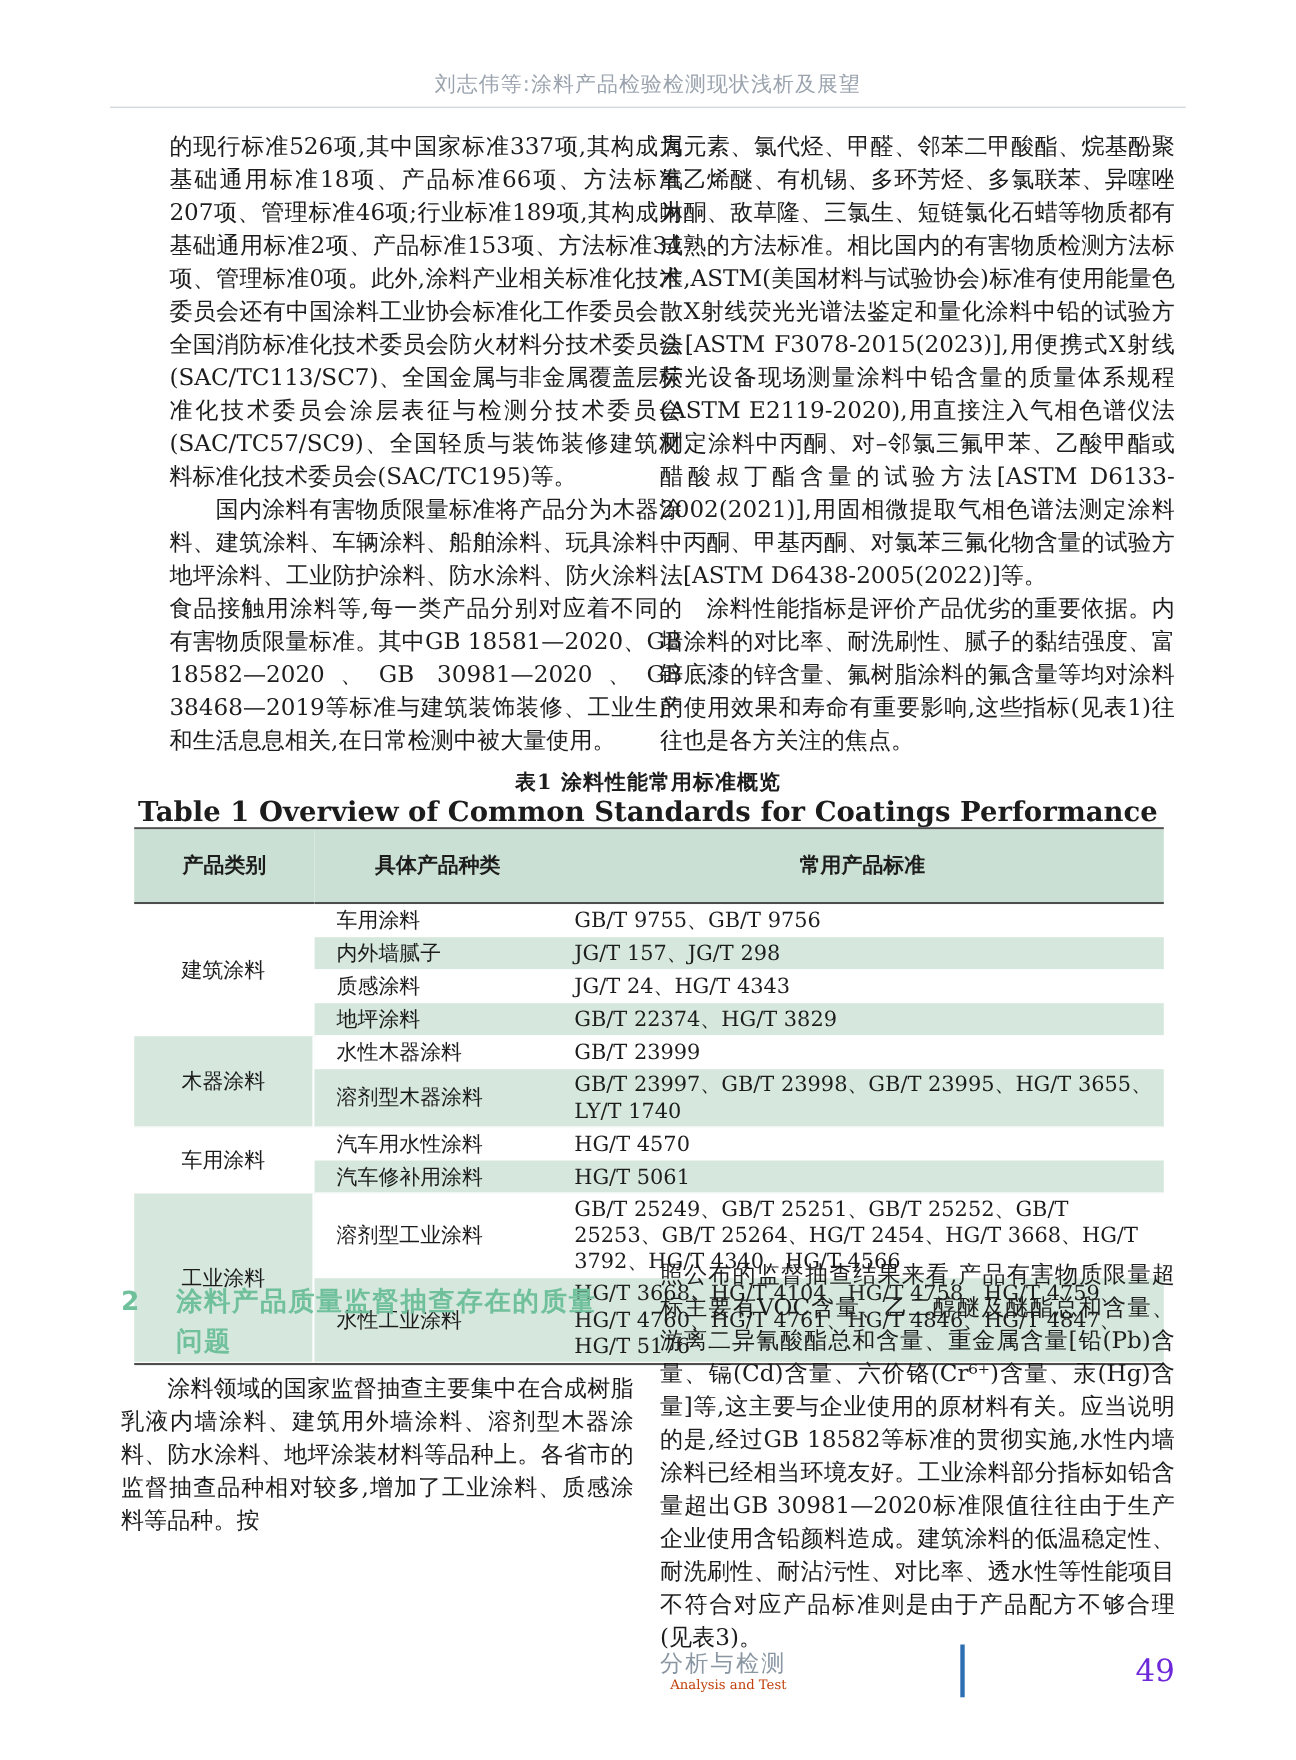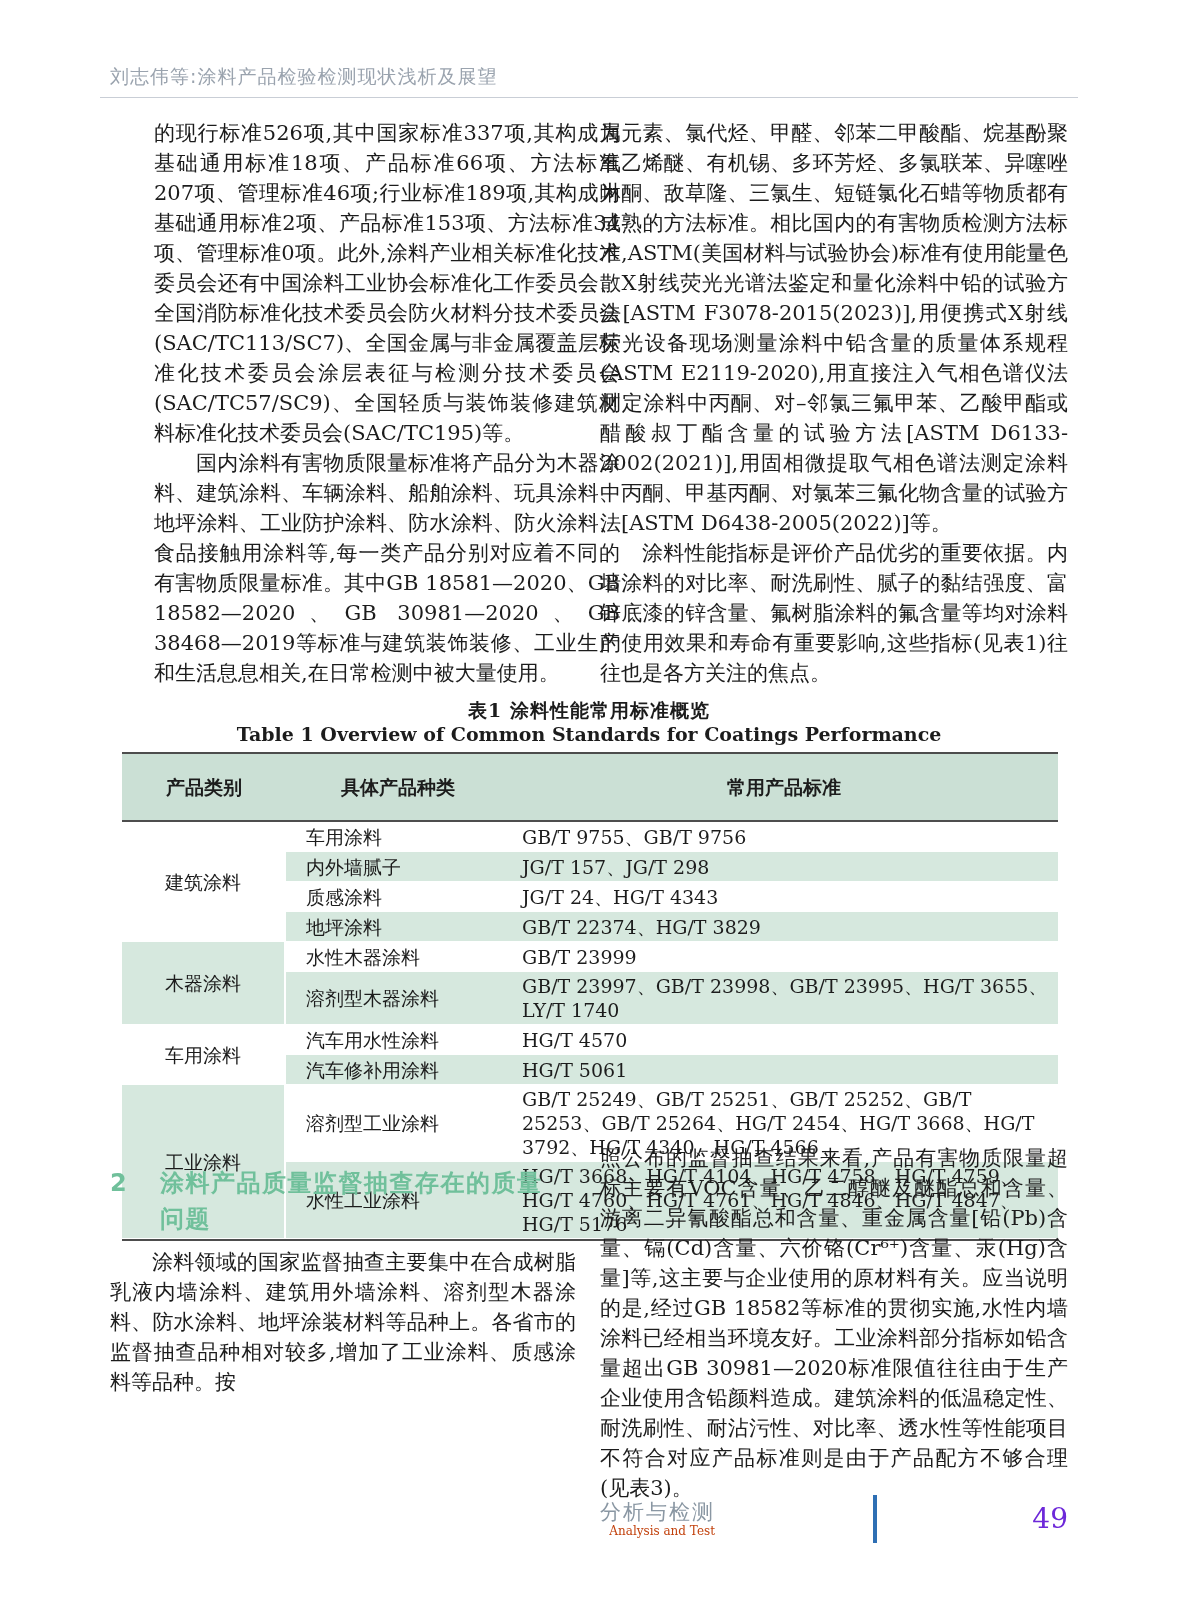--- a/index.html
+++ b/index.html
@@ -8,21 +8,21 @@
     width:1178px;height:1600px;
     background:#ffffff;
     margin:0 auto;
     font-family:"DejaVu Serif","Liberation Serif",serif;
     color:#1c1c1c;
     overflow:hidden;
   }
   
   .running-head{
     position:absolute;top:64px;left:110px;width:958px;
-    text-align:left;
+    text-align:center;
     font-family:"DejaVu Sans","Liberation Sans",sans-serif;
     font-size:19px;color:#9aa3ae;letter-spacing:1px;
   }
   .head-rule{
     position:absolute;top:97px;left:100px;width:978px;height:0;
     border-top:1px solid #c9ced6;
   }
   
   .col{position:absolute;font-size:21px;line-height:30px;text-align:justify;}
   .col p{margin:0;}
@@ -41,21 +41,21 @@
     text-align:left;
   }
   .sec-head .sec-num{width:50px;flex:0 0 50px;}
   .sec-head .sec-title{width:398px;}
   
   .tbl-caption{
     position:absolute;left:110px;width:958px;text-align:center;
     font-weight:bold;
   }
   .tbl-caption.zh{top:698px;font-size:19px;letter-spacing:1px;}
-  .tbl-caption.en{top:723px;font-size:19px;}
+  .tbl-caption.en{top:723px;font-size:25px;}
   
   .std-table{
     position:absolute;top:752px;left:122px;width:936px;
     border-collapse:separate;border-spacing:0;
     border-top:2px solid #4d4d4d;border-bottom:2px solid #4d4d4d;
     font-size:19px;line-height:24px;
   }
   .std-table th{
     height:34px;font-weight:600;text-align:center;vertical-align:middle;
     background:#cbe0d5;border-bottom:2px solid #4d4d4d;

